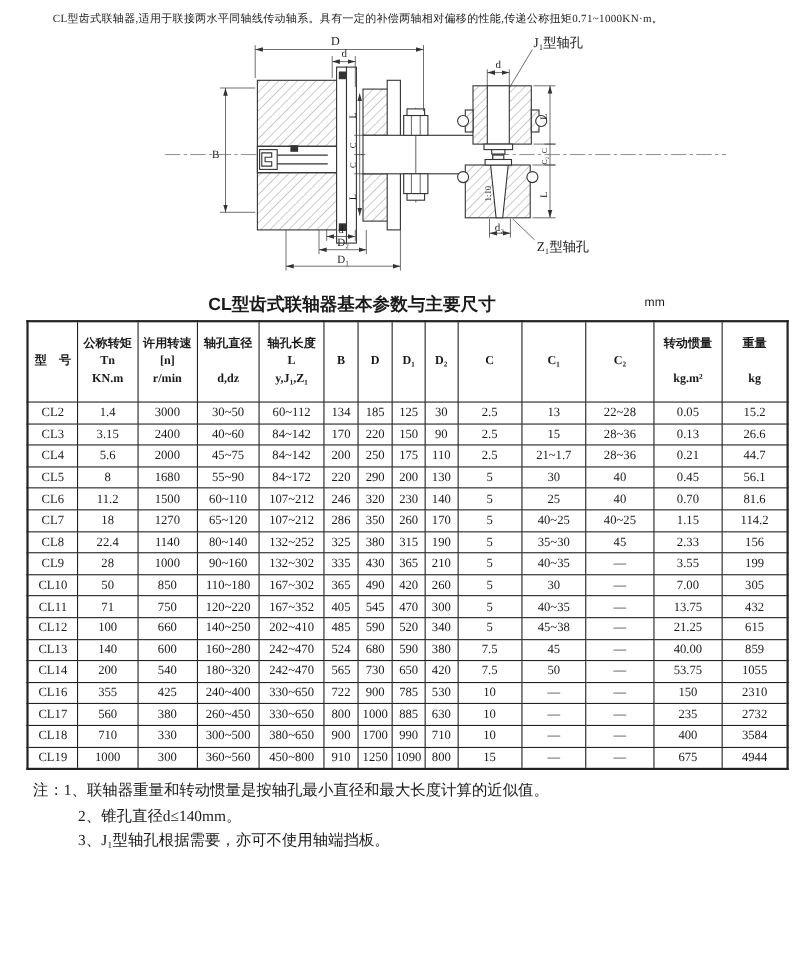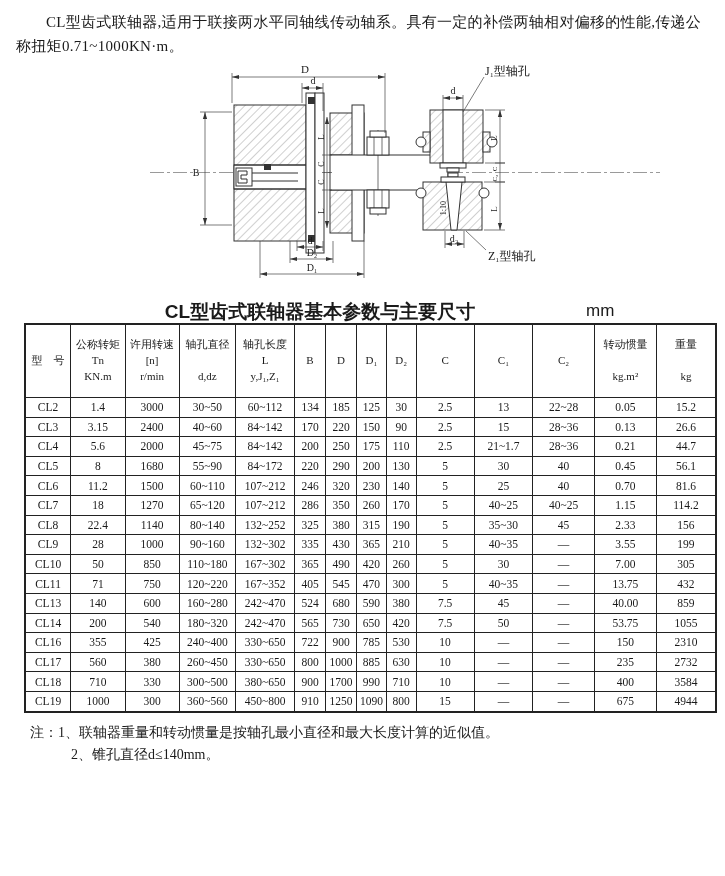--- a/index.html
+++ b/index.html
@@ -2,48 +2,48 @@
 <html><head>
 <meta charset="utf-8">
 <style>
   html,body{margin:0;padding:0;}
   body{
     width:725px;height:876px;background:#ffffff;color:#1a1a1a;
     font-family:"Liberation Serif","DejaVu Serif",serif;
     position:relative;overflow:hidden;
   }
   .intro{
-    margin:10px 16px 0 16px;
-    font-size:15px;line-height:1.6;text-indent:2em;
+    margin:10px 16px 0 28px;
+    font-size:10px;line-height:1.6;text-indent:2em;
     letter-spacing:0.3px;
   }
   .drawing{position:relative;width:725px;height:235px;margin-top:2px;}
   .drawing svg{display:block;}
   .title-row{position:relative;height:26px;margin-top:2px;}
   .table-title{
     position:absolute;left:320px;top:2px;transform:translateX(-50%);
     font-family:"Liberation Sans","DejaVu Sans",sans-serif;
-    font-weight:bold;font-size:19px;white-space:nowrap;
+    font-weight:bold;font-size:16px;white-space:nowrap;
   }
   .table-unit{
     position:absolute;left:586px;top:4px;
     font-family:"Liberation Sans","DejaVu Sans",sans-serif;
-    font-size:17px;
+    font-size:11px;
   }
   table.params{
     border-collapse:collapse;table-layout:fixed;
     margin-left:24px;width:693px;
     border:2px solid #222;
   }
   table.params th,table.params td{
     border:1px solid #222;text-align:center;vertical-align:middle;
     padding:0 1px;overflow:hidden;
   }
   table.params th{
-    font-weight:normal;font-size:11px;line-height:1.45;
+    font-weight:bold;font-size:11px;line-height:1.45;
     white-space:pre-line;height:72px;
   }
   table.params td{
     font-size:11.5px;height:18.6px;white-space:nowrap;
   }
   .notes{margin:9px 0 16px 30px;font-size:14px;line-height:1.62;}
   .note{white-space:nowrap;}
   .note.rest{padding-left:41px;}
   svg text{font-family:"Liberation Serif","DejaVu Serif",serif;fill:#1a1a1a;}
 </style>
@@ -402,20 +402,36 @@
           <td>545</td>
           <td>470</td>
           <td>300</td>
           <td>5</td>
           <td>40~35</td>
           <td>—</td>
           <td>13.75</td>
           <td>432</td>
         </tr>
         <tr>
+          <td>CL12</td>
+          <td>100</td>
+          <td>660</td>
+          <td>140~250</td>
+          <td>202~410</td>
+          <td>485</td>
+          <td>590</td>
+          <td>520</td>
+          <td>340</td>
+          <td>5</td>
+          <td>45~38</td>
+          <td>—</td>
+          <td>21.25</td>
+          <td>615</td>
+        </tr>
+        <tr>
           <td>CL13</td>
           <td>140</td>
           <td>600</td>
           <td>160~280</td>
           <td>242~470</td>
           <td>524</td>
           <td>680</td>
           <td>590</td>
           <td>380</td>
           <td>7.5</td>
@@ -503,15 +519,16 @@
           <td>—</td>
           <td>675</td>
           <td>4944</td>
         </tr>
       </tbody>
   </table>
 
   <div class="notes">
     <div class="note first">注：1、联轴器重量和转动惯量是按轴孔最小直径和最大长度计算的近似值。</div>
     <div class="note rest">2、锥孔直径d≤140mm。</div>
+    <div class="note rest">3、J₁型轴孔根据需要，亦可不使用轴端挡板。</div>
   </div>
 
 </div>
 
 </body></html>

